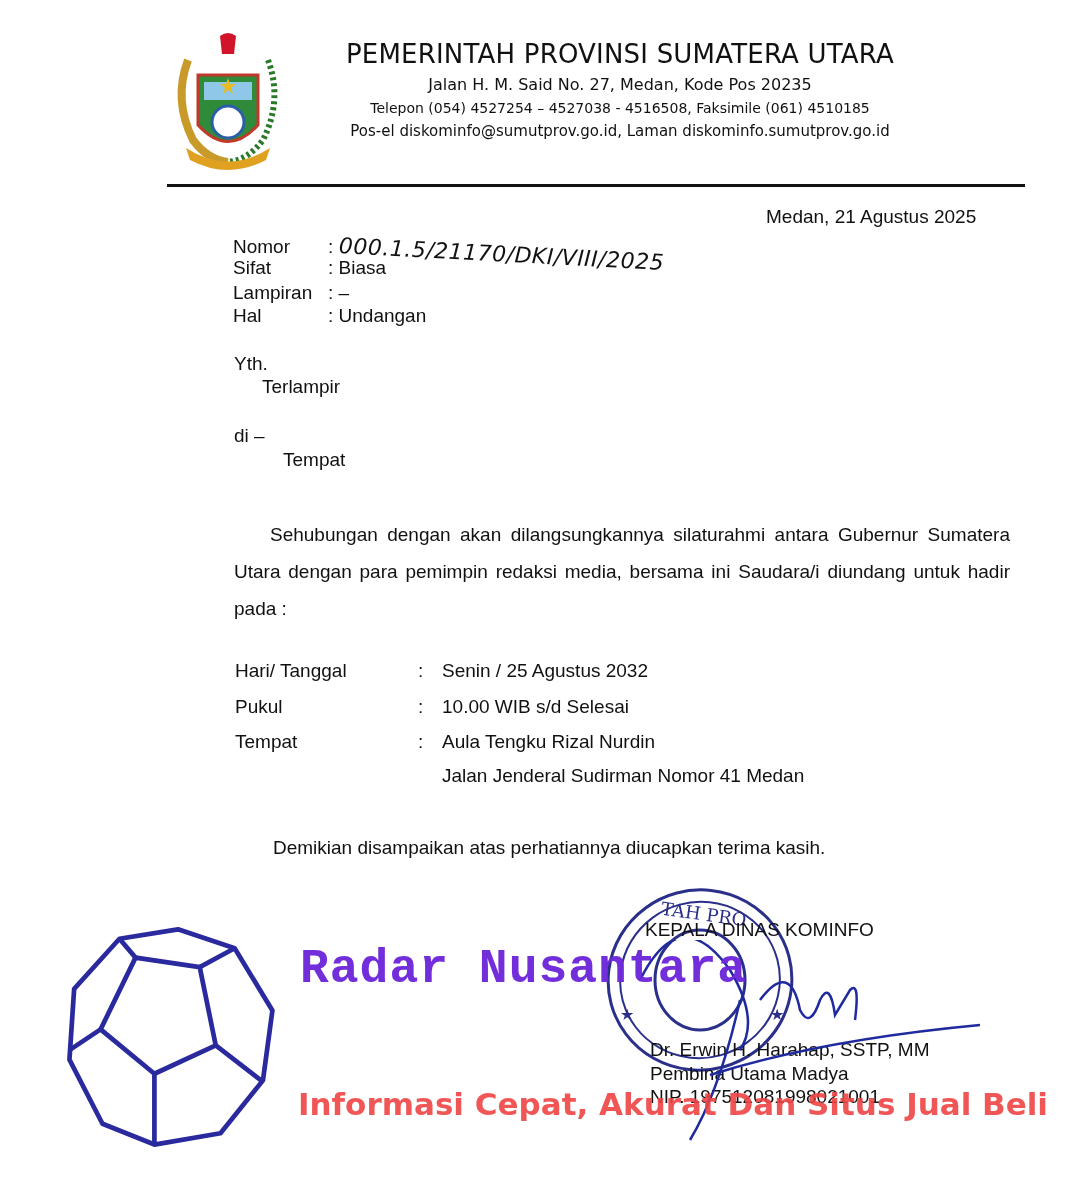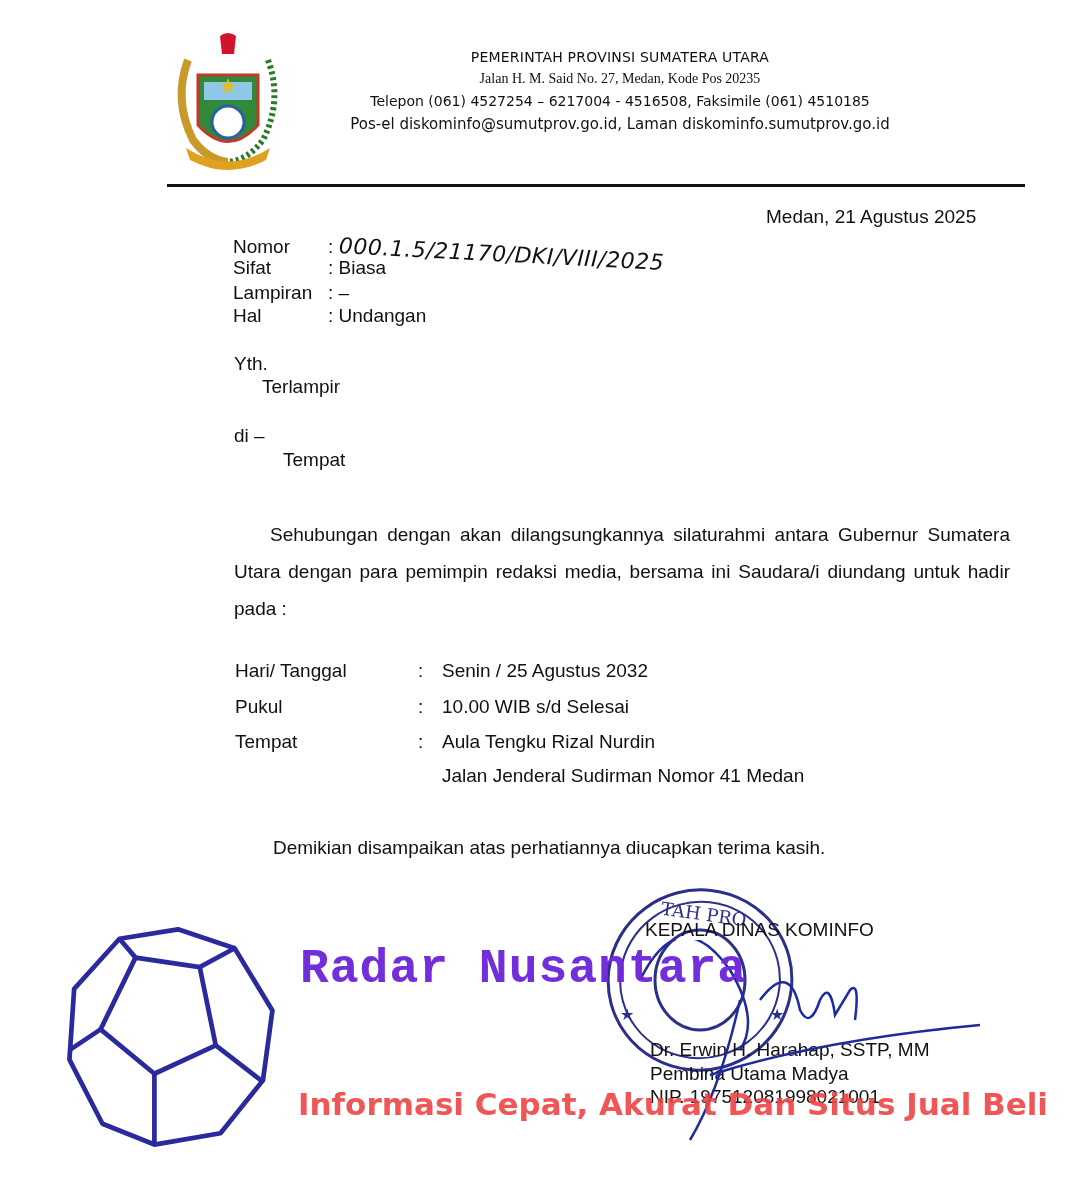--- a/index.html
+++ b/index.html
@@ -4,23 +4,23 @@
 <style>
   html, body { margin:0; padding:0; }
   body {
     width:1080px; height:1182px; background:#ffffff; position:relative; overflow:hidden;
     font-family: "Liberation Sans", sans-serif; color:#111;
   }
   .abs { position:absolute; }
   
   .logo { left:168px; top:30px; width:120px; height:145px; }
   .kop { left:300px; top:30px; width:640px; text-align:center; font-family:"DejaVu Sans", sans-serif; }
-  .kop .l1 { font-size:14px; letter-spacing:0.2px; margin-top:19px; }
+  .kop .l1 { font-size:26px; letter-spacing:0.2px; margin-top:9px; }
   .kop .l2 { font-size:25px; font-weight:bold; margin-top:2px; }
-  .kop .l3 { font-size:14px; margin-top:6px;font-family:Liberation Serif, serif; }
+  .kop .l3 { font-size:16px; margin-top:6px; }
   .kop .l4 { font-size:14px; margin-top:6px; }
   .kop .l5 { font-size:15px; margin-top:6px; }
   .rule { left:167px; top:184px; width:858px; height:3px; background:#111; }
 
   .date { left:766px; top:206px; font-size:19px; }
   .meta { left:233px; font-size:19px; }
   .meta .k { display:inline-block; width:95px; }
   .hand { font-family:"DejaVu Sans", sans-serif; font-size:22px; font-style:italic; letter-spacing:0.5px; transform:rotate(3deg); display:inline-block; transform-origin:left center; }
 
   .p { font-size:19px; }
@@ -54,21 +54,21 @@
     <circle cx="60" cy="92" r="16" fill="#fff" stroke="#2a5fa8" stroke-width="3"></circle>
     <path d="M52 6 Q60 0 68 6 L66 24 L54 24 Z" fill="#d0142a"></path>
     <polygon points="60,48 62,54 68,54 63,58 65,64 60,60 55,64 57,58 52,54 58,54" fill="#e8b923"></polygon>
     <path d="M18 118 Q60 145 102 118 L98 130 Q60 150 22 130 Z" fill="#e0a020"></path>
   </svg>
 </div>
 
 <div class="abs kop">
   <div class="l1">PEMERINTAH PROVINSI SUMATERA UTARA</div>
   <div class="l3">Jalan H. M. Said No. 27, Medan, Kode Pos 20235</div>
-  <div class="l4">Telepon (061) 4527254 – 6217004 - 4516508, Faksimile (061) 4510185</div>
+  <div class="l4">Telepon (054) 4527254 – 4527038 - 4516508, Faksimile (061) 4510185</div>
   <div class="l5">Pos-el diskominfo@sumutprov.go.id, Laman diskominfo.sumutprov.go.id</div>
 </div>
 <div class="abs rule"></div>
 
 <div class="abs date">Medan, 21 Agustus 2025</div>
 
 <div class="abs meta" style="top:233px;">
   <span class="k">Nomor</span><span>:</span>
   <span class="hand">000.1.5/21170/DKI/VIII/2025</span>
 </div>

